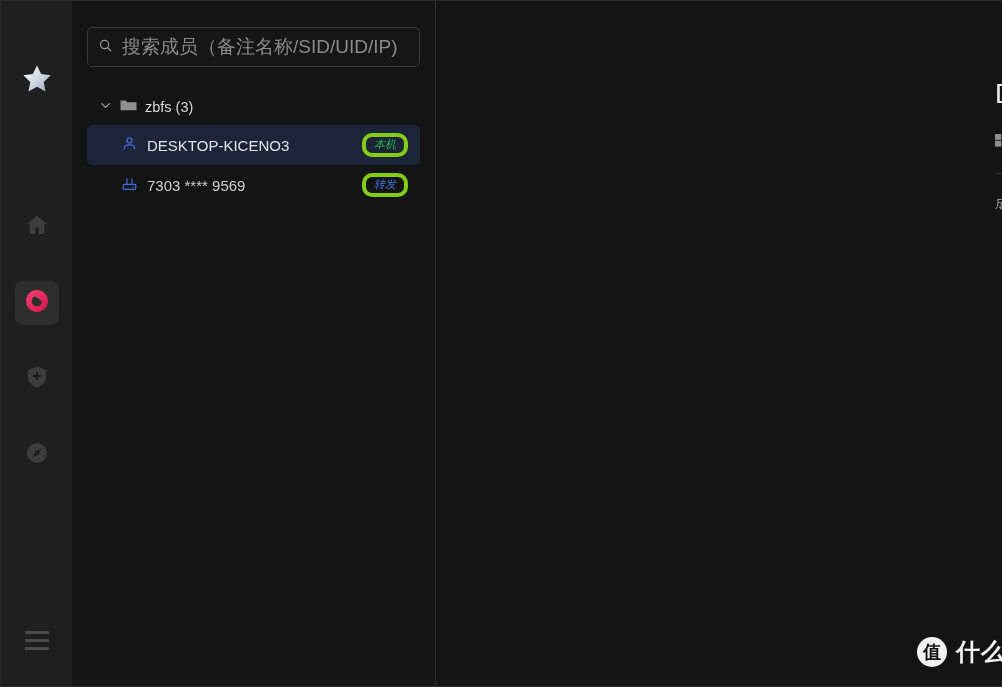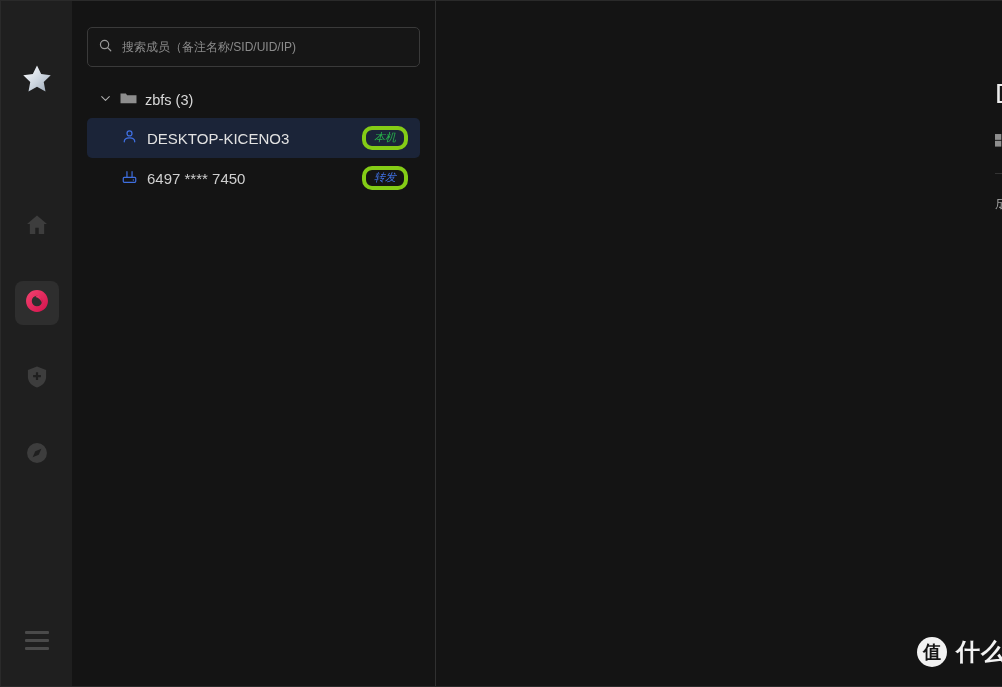--- a/index.html
+++ b/index.html
@@ -68,26 +68,26 @@
     align-items: center;
     padding: 0 10px;
     gap: 9px;
   }
   .search-input {
     flex: 1;
     background: transparent;
     border: none;
     outline: none;
     color: #d8d8d8;
-    font-size: 12px;
+    font-size: 19px;
     font-family: "Liberation Sans", "DejaVu Sans", sans-serif;
   }
   .search-input::placeholder { color: #8b8b8b; }
 
-  .tree { margin-top: 19px; }
+  .tree { margin-top: 26px; }
   .tree-group {
     display: flex;
     align-items: center;
     gap: 8px;
     height: 28px;
     padding-left: 12px;
     cursor: pointer;
   }
   .tree-group-label {
     color: #d9d9d9;
@@ -312,21 +312,21 @@
 
         <div class="member-row">
           <span>
             <svg width="17" height="17" viewBox="0 0 24 24">
               <rect x="3.2" y="13.2" width="17.6" height="7" rx="1.4" fill="none" stroke="#3f6fe0" stroke-width="1.7"></rect>
               <circle cx="17.4" cy="16.9" r="1" fill="#3f6fe0"></circle>
               <line x1="8.4" y1="12.8" x2="8.4" y2="5.2" stroke="#3f6fe0" stroke-width="1.7" stroke-linecap="round"></line>
               <line x1="15.6" y1="12.8" x2="15.6" y2="5.2" stroke="#3f6fe0" stroke-width="1.7" stroke-linecap="round"></line>
             </svg>
           </span>
-          <span class="member-name dim">6497 **** 7450</span>
+          <span class="member-name dim">7303 **** 9569</span>
           <span class="badge blue">转发</span>
         </div>
 
 
       </div>
     </div>
   </div>
 
   <div class="detail">
 

